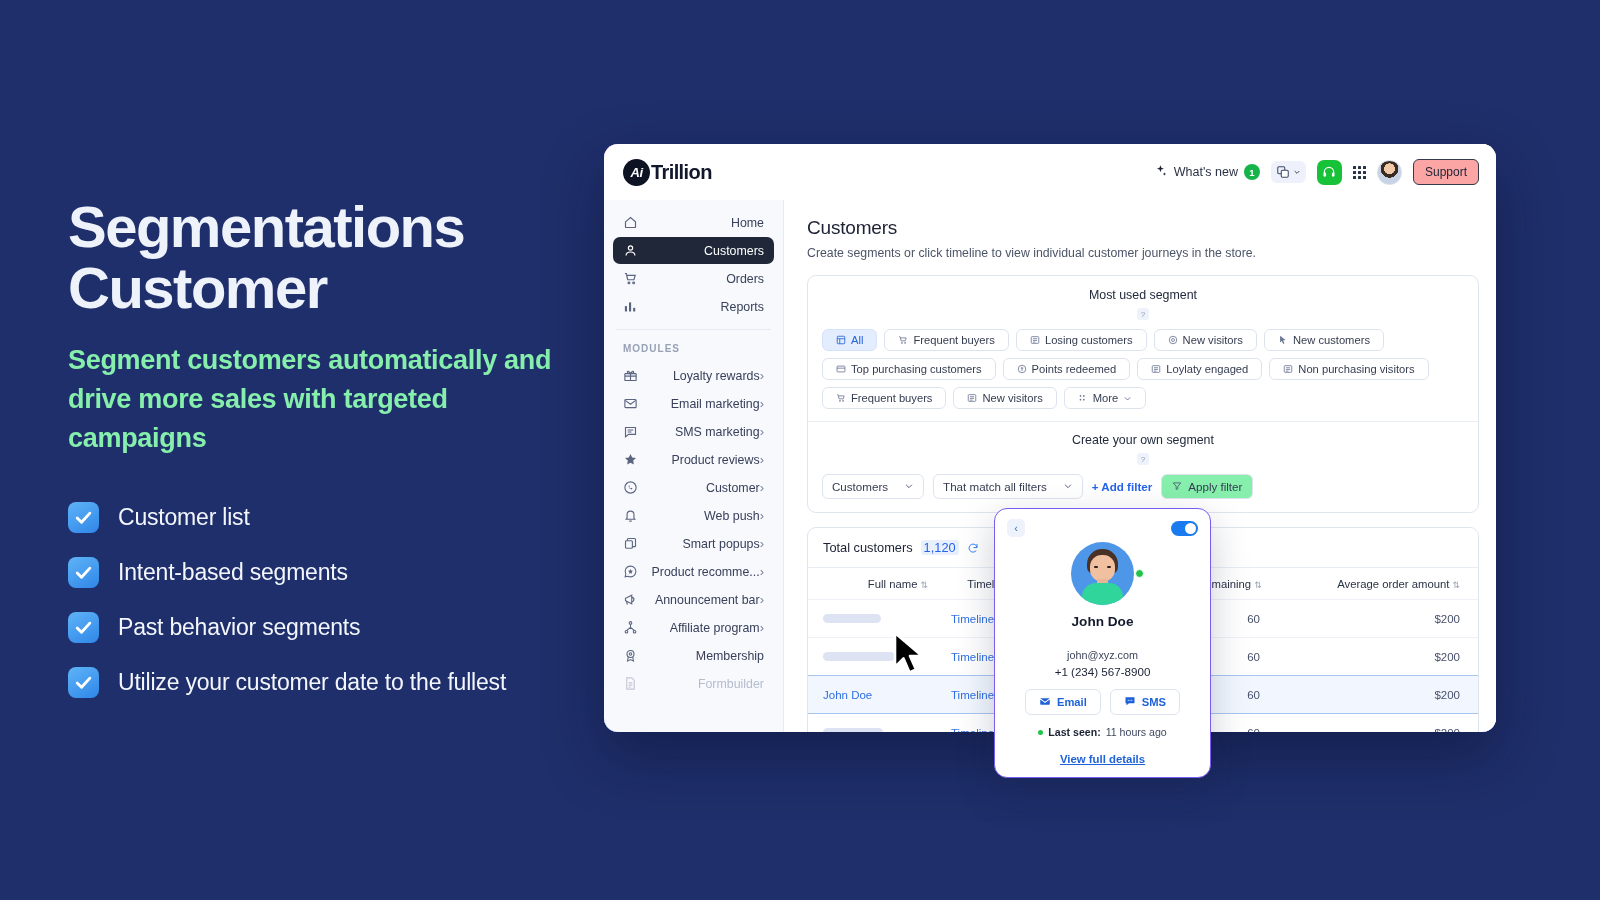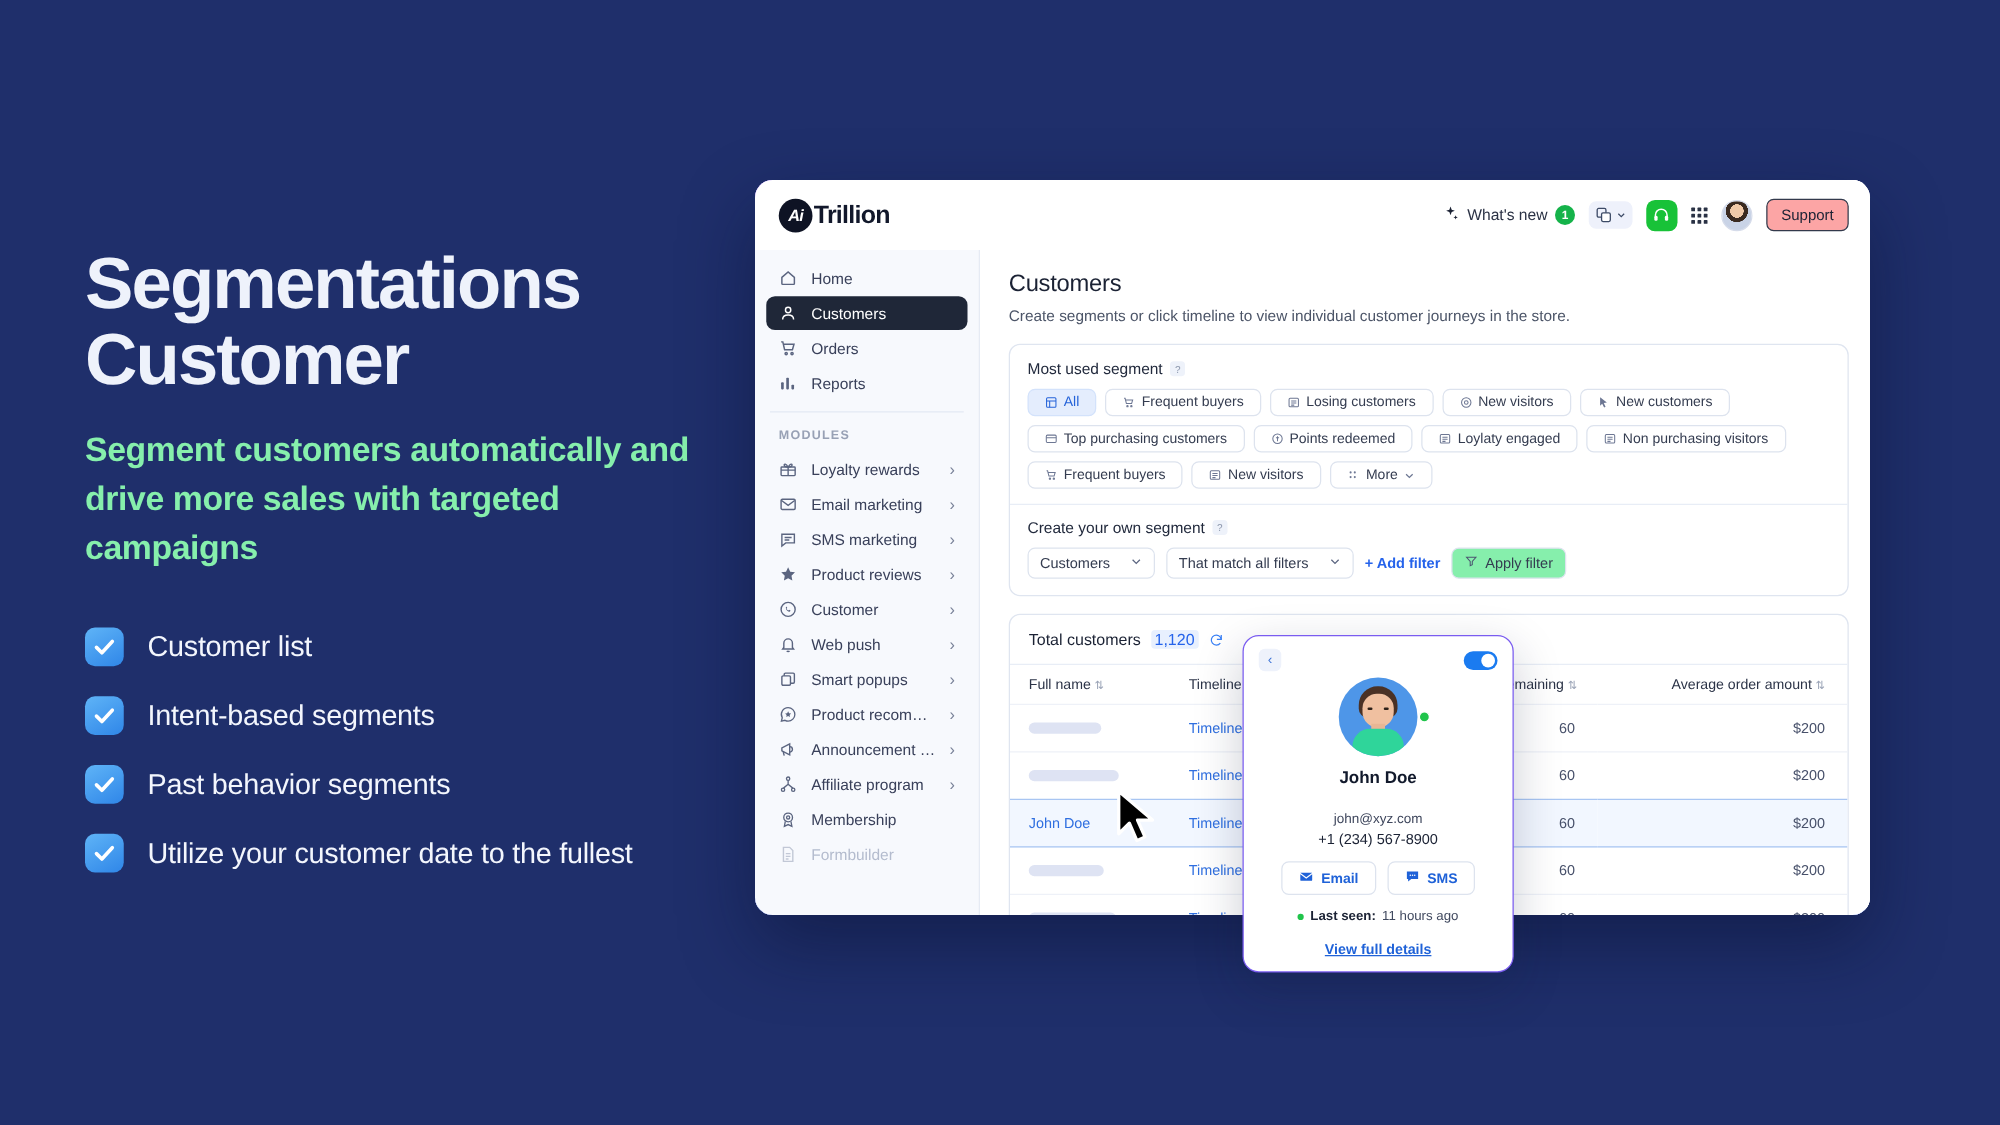--- a/index.html
+++ b/index.html
@@ -91,23 +91,23 @@
 
   
   .app-body { display: flex; height: 532px; background: #fff; }
 
   
   .sidebar {
     width: 180px; flex: none; background: #f7f9fd; border-right: 1px solid #e6ebf4;
     padding: 8px 0 0 0; position: relative;
   }
   .nav-item {
-    display: flex; align-items: center; gap: 11px; height: 27px;
+    display: flex; align-items: center; height: 27px;
     margin: 1px 9px; padding: 0 10px; border-radius: 7px;
-    font-size: 12.4px; color: #39405a; position: relative;
+    font-size: 12.4px; color: #39405a; position: relative; text-align: right;
   }
   .nav-item .ni { width: 15px; height: 15px; flex: none; color: #5b6580; }
   .nav-item.active { background: #1f2738; color: #fff; }
   .nav-item.active .ni { color: #fff; }
   .nav-item.muted { color: #b4bcce; }
   .nav-item.muted .ni { color: #c2c8d6; }
   .nav-label { flex: 1; white-space: nowrap; overflow: hidden; text-overflow: ellipsis; }
   .chev { color: #7a8399; font-size: 13px; line-height: 1; }
   .chev-out { position: absolute; right: -20px; color: #7a8399; font-size: 13px; }
   .nav-divider { height: 1px; background: #e4e9f3; margin: 9px 12px 0; }
@@ -119,21 +119,21 @@
   
   .main { flex: 1; background: #fff; padding: 17px 17px 0 23px; overflow: hidden; position: relative; }
   .page-title { font-size: 19px; font-weight: 500; color: #1b2234; letter-spacing: -.2px; }
   .page-sub { font-size: 12.3px; color: #4c5568; margin-top: 7px; }
 
   .card {
     border: 1px solid #dfe5f0; border-radius: 9px; margin-top: 15px; background: #fff;
   }
   .card-pad { padding: 12px 14px 13px; }
   .card-label {
-    font-size: 12.4px; color: #222a3d; display: flex; align-items: center; gap: 6px;
+    font-size: 12.4px; color: #222a3d; display: flex; align-items: center; gap: 6px; flex-direction: column;
   }
   .qmark {
     width: 12px; height: 12px; border-radius: 3px; background: #eef2fa; color: #8c97ad;
     font-size: 8px; display: inline-flex; align-items: center; justify-content: center;
   }
   .chips { display: flex; flex-wrap: wrap; gap: 7px; margin-top: 9px; }
   .chip {
     display: flex; align-items: center; gap: 5px; border: 1px solid #dde3ee;
     border-radius: 6px; padding: 4px 13px; font-size: 11.2px; color: #343c50; background: #fff;
     white-space: nowrap;
@@ -163,21 +163,21 @@
   .tcard-head {
     padding: 12px 15px; display: flex; align-items: center; gap: 8px;
     border-bottom: 1px solid #e8edf6;
   }
   .tc-title { font-size: 12.8px; color: #1b2234; }
   .tc-count { font-size: 12.8px; color: #2563eb; background: #e8f0fe; padding: 0 3px; border-radius: 3px; }
   .refresh { color: #3b82f6; display: flex; }
 
   table { width: 100%; border-collapse: collapse; table-layout: fixed; }
   th {
-    text-align: left; font-size: 11.3px; font-weight: 400; color: #2b3347;
+    text-align: right; font-size: 11.3px; font-weight: 400; color: #2b3347;
     padding: 10px 8px 9px 15px; white-space: nowrap;
   }
   th .sorti { color: #9aa3b6; font-size: 9px; margin-left: 3px; }
   th.num, td.num { text-align: right; padding-right: 18px; }
   td {
     font-size: 11.5px; color: #47506a; padding: 0 8px 0 15px; height: 38px;
     border-top: 1px solid #eef1f8;
   }
   .skel { height: 9px; border-radius: 5px; background: #dee3f3; }
   .tl-link { color: #2f6fe0; font-size: 11.5px; }

